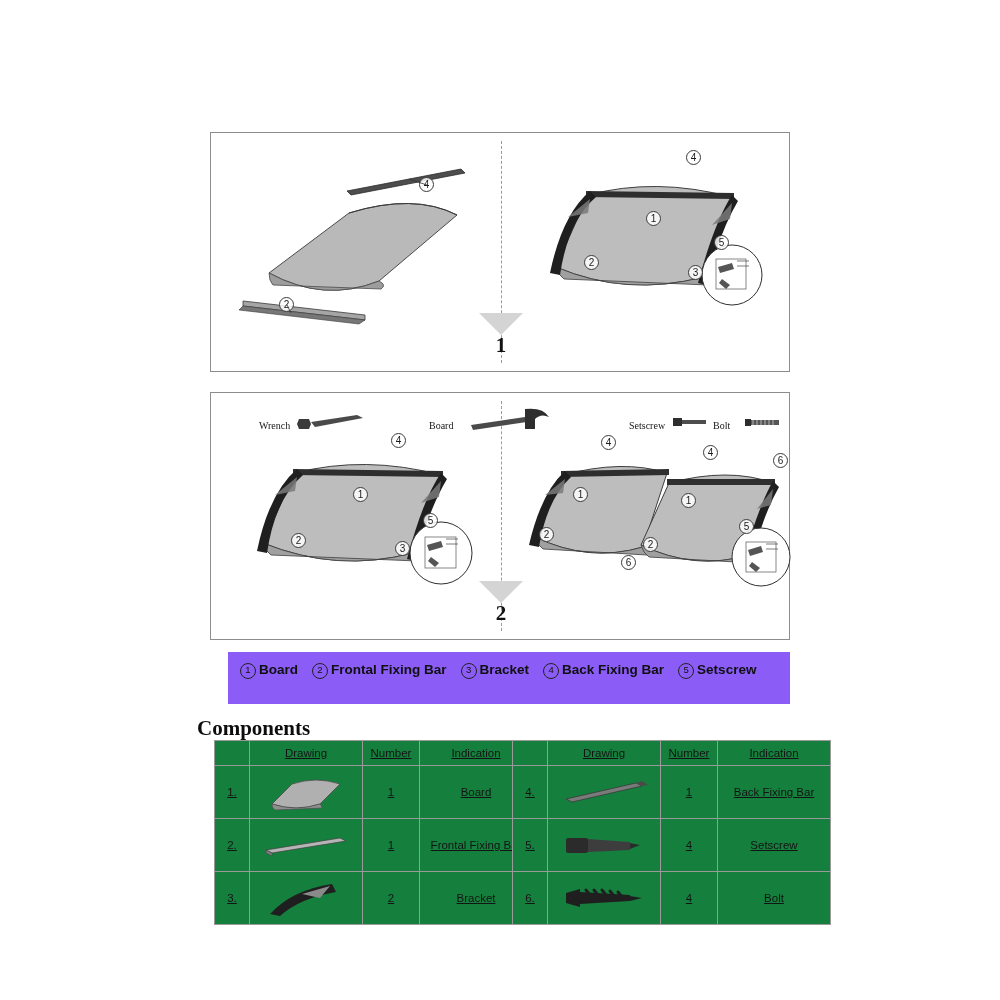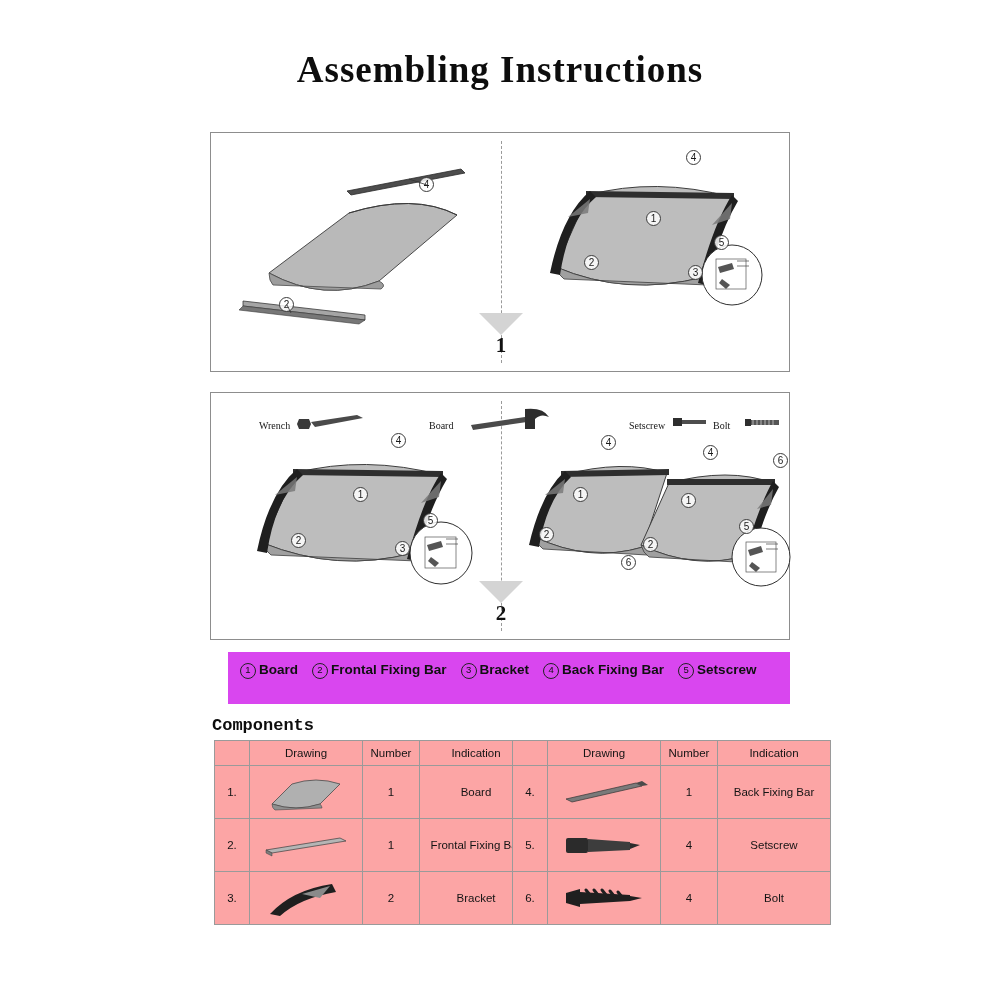--- a/index.html
+++ b/index.html
@@ -100,21 +100,21 @@
     color: #161616;
   }
 
   
   #legend {
     position: absolute;
     left: 228px;
     top: 652px;
     width: 562px;
     height: 52px;
-    background: #d946ef;
+    background: #8b5cf6;
     box-sizing: border-box;
     padding: 7px 12px 0 12px;
   }
   .legend-line {
     font-family: "Liberation Sans", sans-serif;
     font-size: 13.5px;
     font-weight: bold;
     color: #101010;
     line-height: 21px;
     white-space: nowrap;
@@ -130,36 +130,37 @@
     font-size: 9.5px;
     font-weight: normal;
     margin-right: 3px;
     vertical-align: 1px;
     font-family: "Liberation Sans", sans-serif;
   }
 
   
   #components-heading {
     position: absolute;
-    left: 212px;
+    left: 197px;
     top: 716px;
-    font-family: Liberation Mono, monospace;
+    font-family: Liberation Serif, serif;
     font-weight: bold;
-    font-size: 17px;
+    font-size: 21px;
     color: #0d0d0d;
   }
 
   
   .comp-table {
     position: absolute;
     border-collapse: collapse;
     font-family: "Liberation Sans", sans-serif;
     font-size: 11.5px;
     color: #141414;
-    background: #fca5a5;
+    background: #15803d;
+    text-decoration: underline;
   }
   .comp-table td, .comp-table th {
     border: 1px solid #9a9a9a;
     text-align: center;
     vertical-align: middle;
     font-weight: normal;
     padding: 0;
   }
   .comp-table th { height: 24px; font-size: 11.5px; }
   .comp-table td { height: 52px; }
@@ -172,21 +173,20 @@
   .cell-draw svg { display: block; margin: 0 auto; }
 
   #table-left  { left: 214px; top: 740px; }
   #table-right { left: 512px; top: 740px; }
 </style>
 </head>
 <body>
 
 <div class="page">
 
-  <div class="title">Assembling  Instructions</div>
 
   <div class="panel" id="panel-step1">
 
     <div class="divider-dashed" style="left:290px;"></div>
 
     <div class="canopy" style="left:18px; top:20px;">
       <svg width="270" height="180" viewBox="0 0 270 180">
 
         <path d="M40 120 L120 60 Q185 40 228 62 L150 128 Q95 150 40 120 Z" fill="#b9b9b9" stroke="#4a4a4a" stroke-width="1"></path>
         <path d="M40 120 Q40 128 44 132 L152 136 Q158 132 150 128 Q95 150 40 120 Z" fill="#9d9d9d" stroke="#4a4a4a" stroke-width="0.8"></path>

